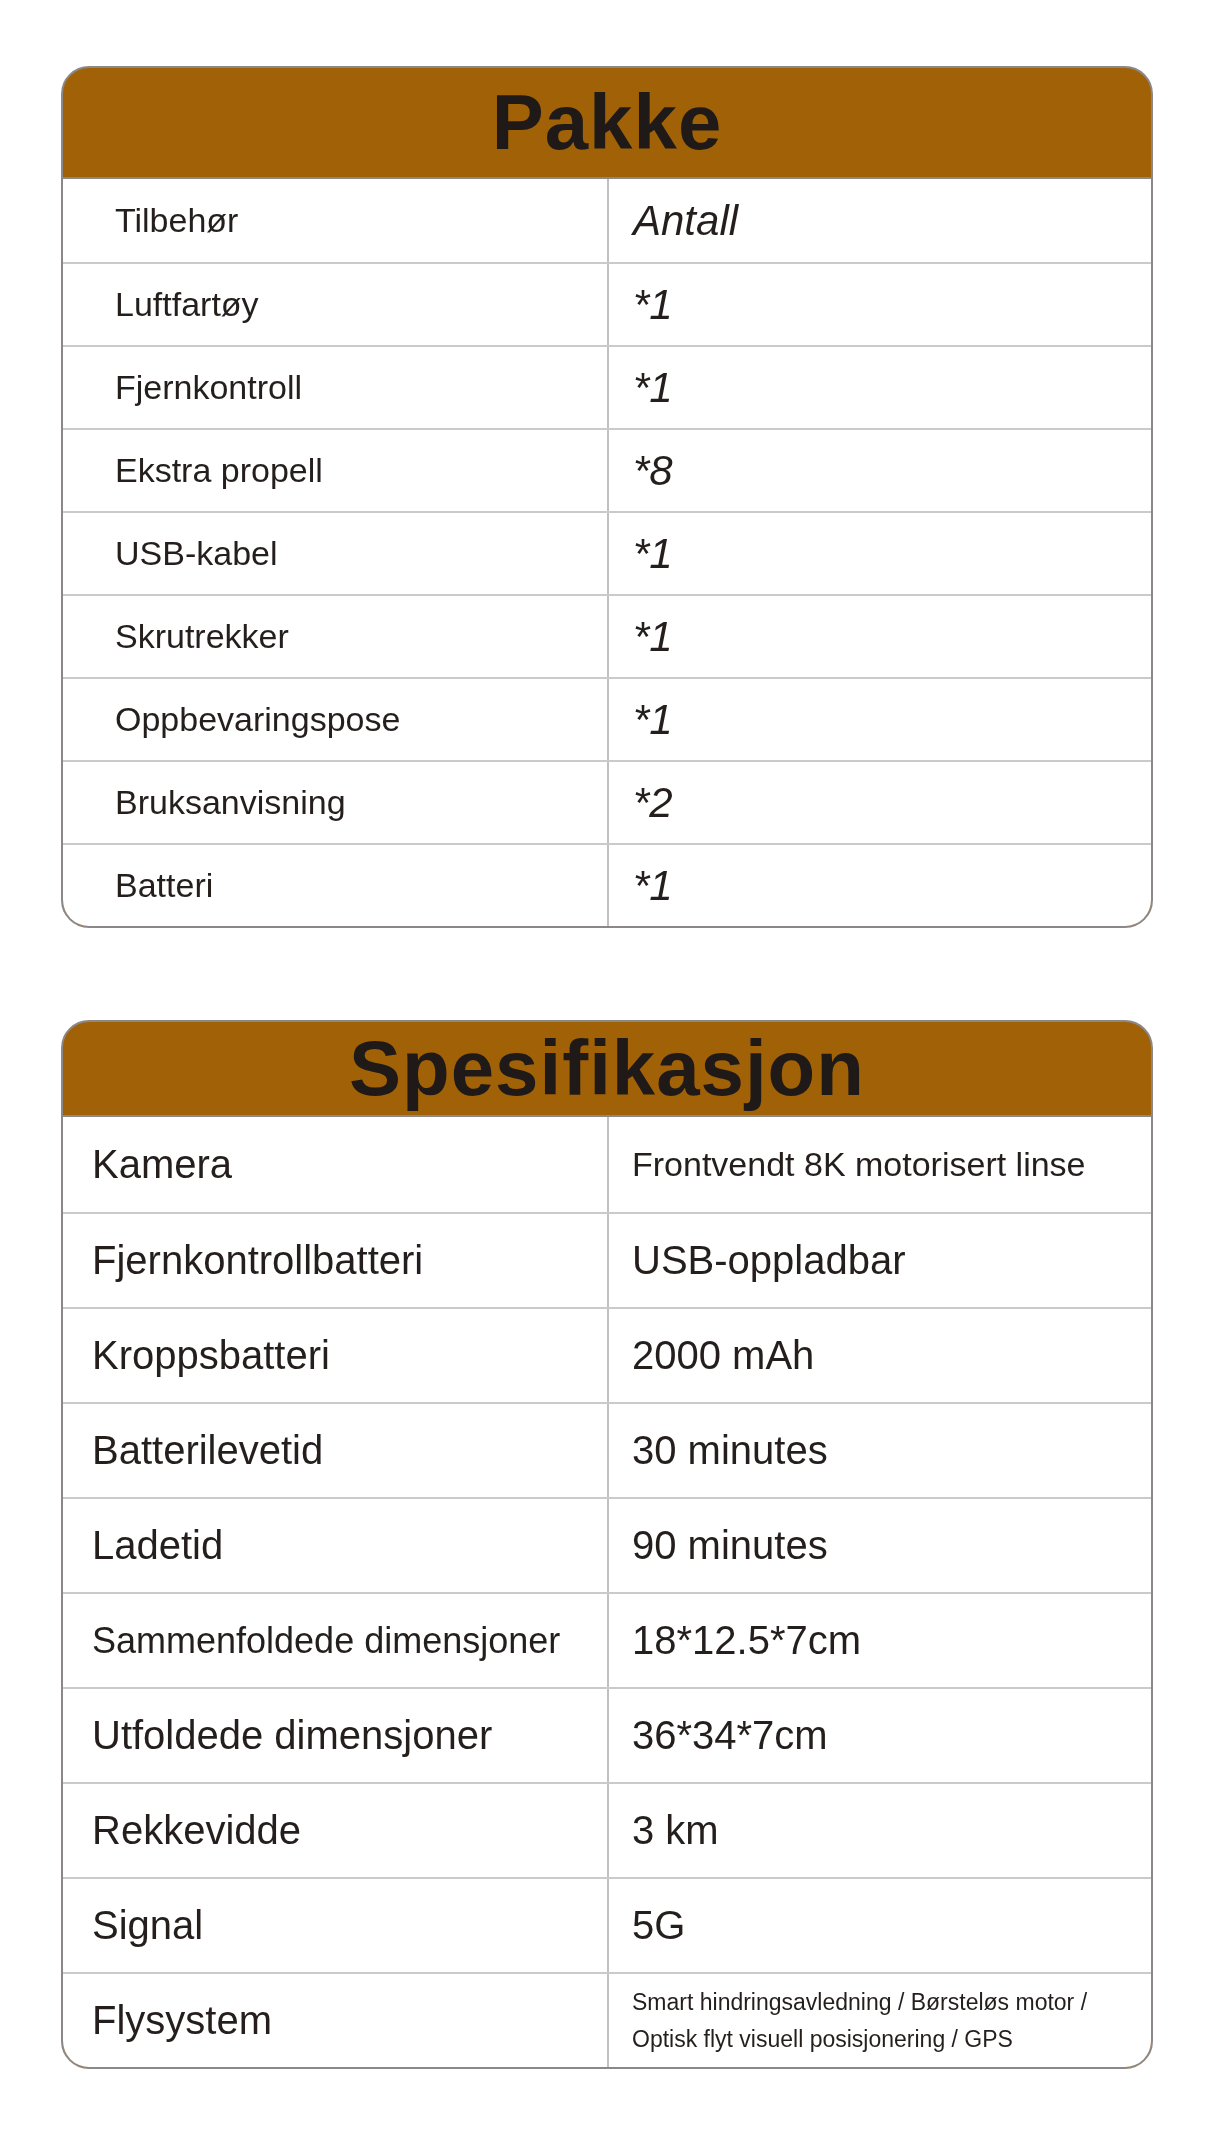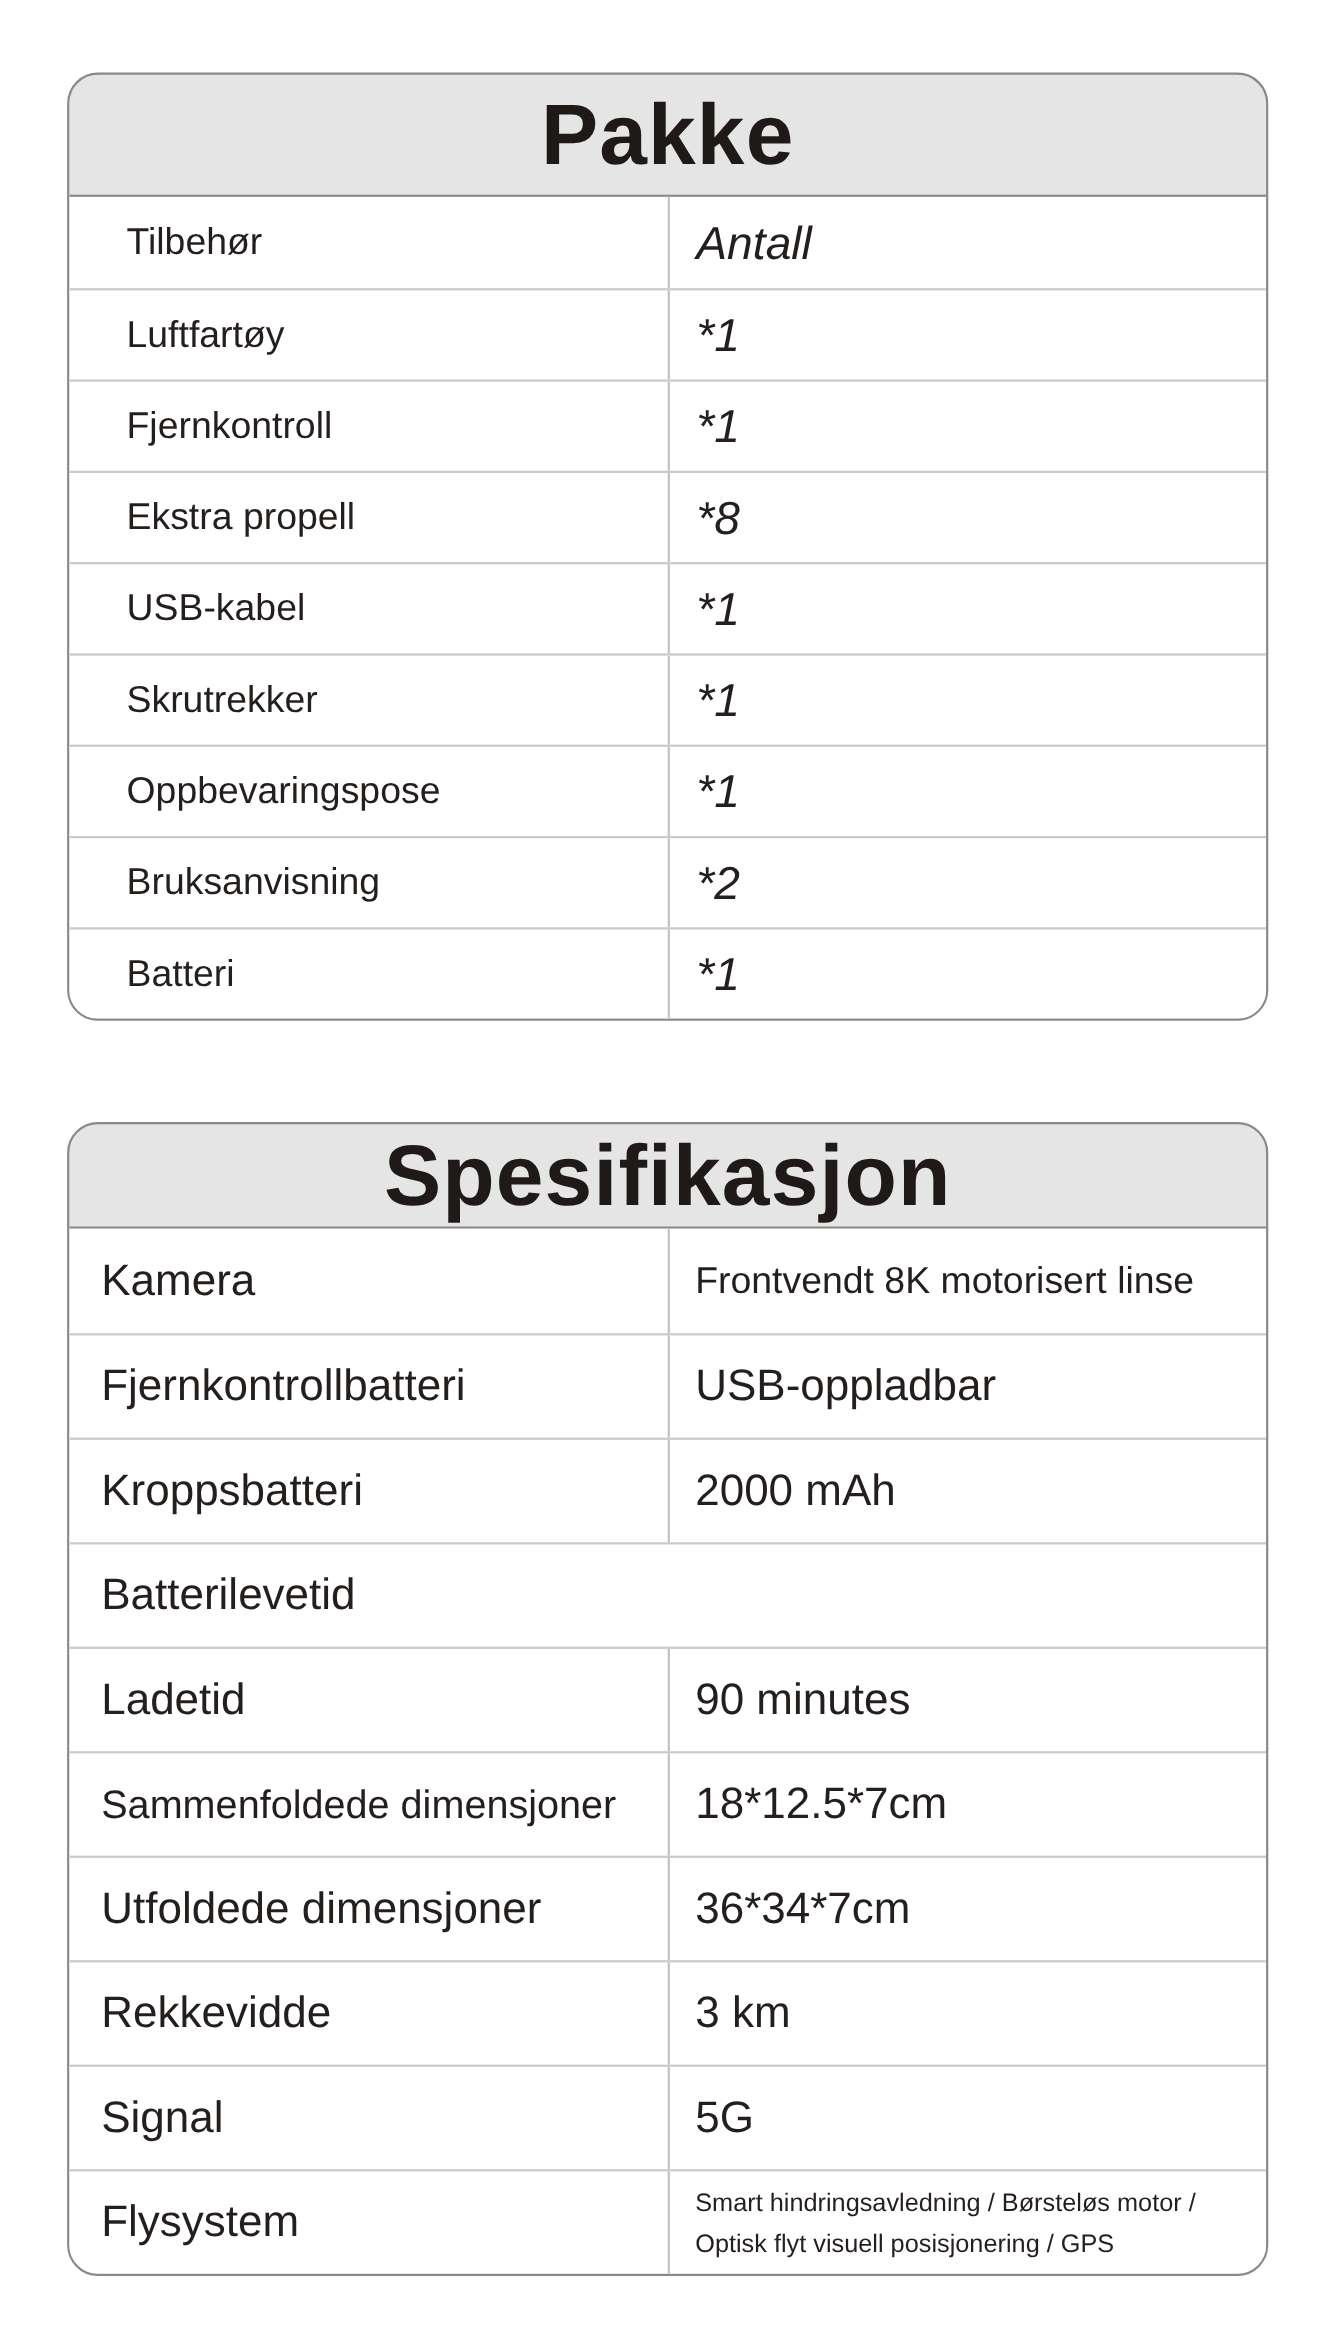--- a/index.html
+++ b/index.html
@@ -8,21 +8,21 @@
     height: 2132px;
     background: #ffffff;
     font-family: "Liberation Sans", "DejaVu Sans", sans-serif;
     color: #241e1c;
   }
   .card {
     width: 1092px;
     margin: 0 auto;
     border: 2px solid #8d8888;
     border-radius: 28px;
-    background: #e5e5e5;
+    background: #a16207;
     box-sizing: border-box;
     overflow: hidden;
   }
   .card.pakke { margin-top: 66px; }
   .card.spec  { margin-top: 92px; }
 
   .card h1 {
     margin: 0;
     display: flex;
     align-items: center;
@@ -123,20 +123,21 @@
   <div class="row">
     <div class="cell label">Fjernkontrollbatteri</div>
     <div class="cell value">USB-oppladbar</div>
   </div>
   <div class="row">
     <div class="cell label">Kroppsbatteri</div>
     <div class="cell value">2000 mAh</div>
   </div>
   <div class="row">
     <div class="cell label">Batterilevetid</div>
+    <div class="cell value">30 minutes</div>
   </div>
   <div class="row">
     <div class="cell label">Ladetid</div>
     <div class="cell value">90 minutes</div>
   </div>
   <div class="row">
     <div class="cell label sz-md">Sammenfoldede dimensjoner</div>
     <div class="cell value">18*12.5*7cm</div>
   </div>
   <div class="row">

